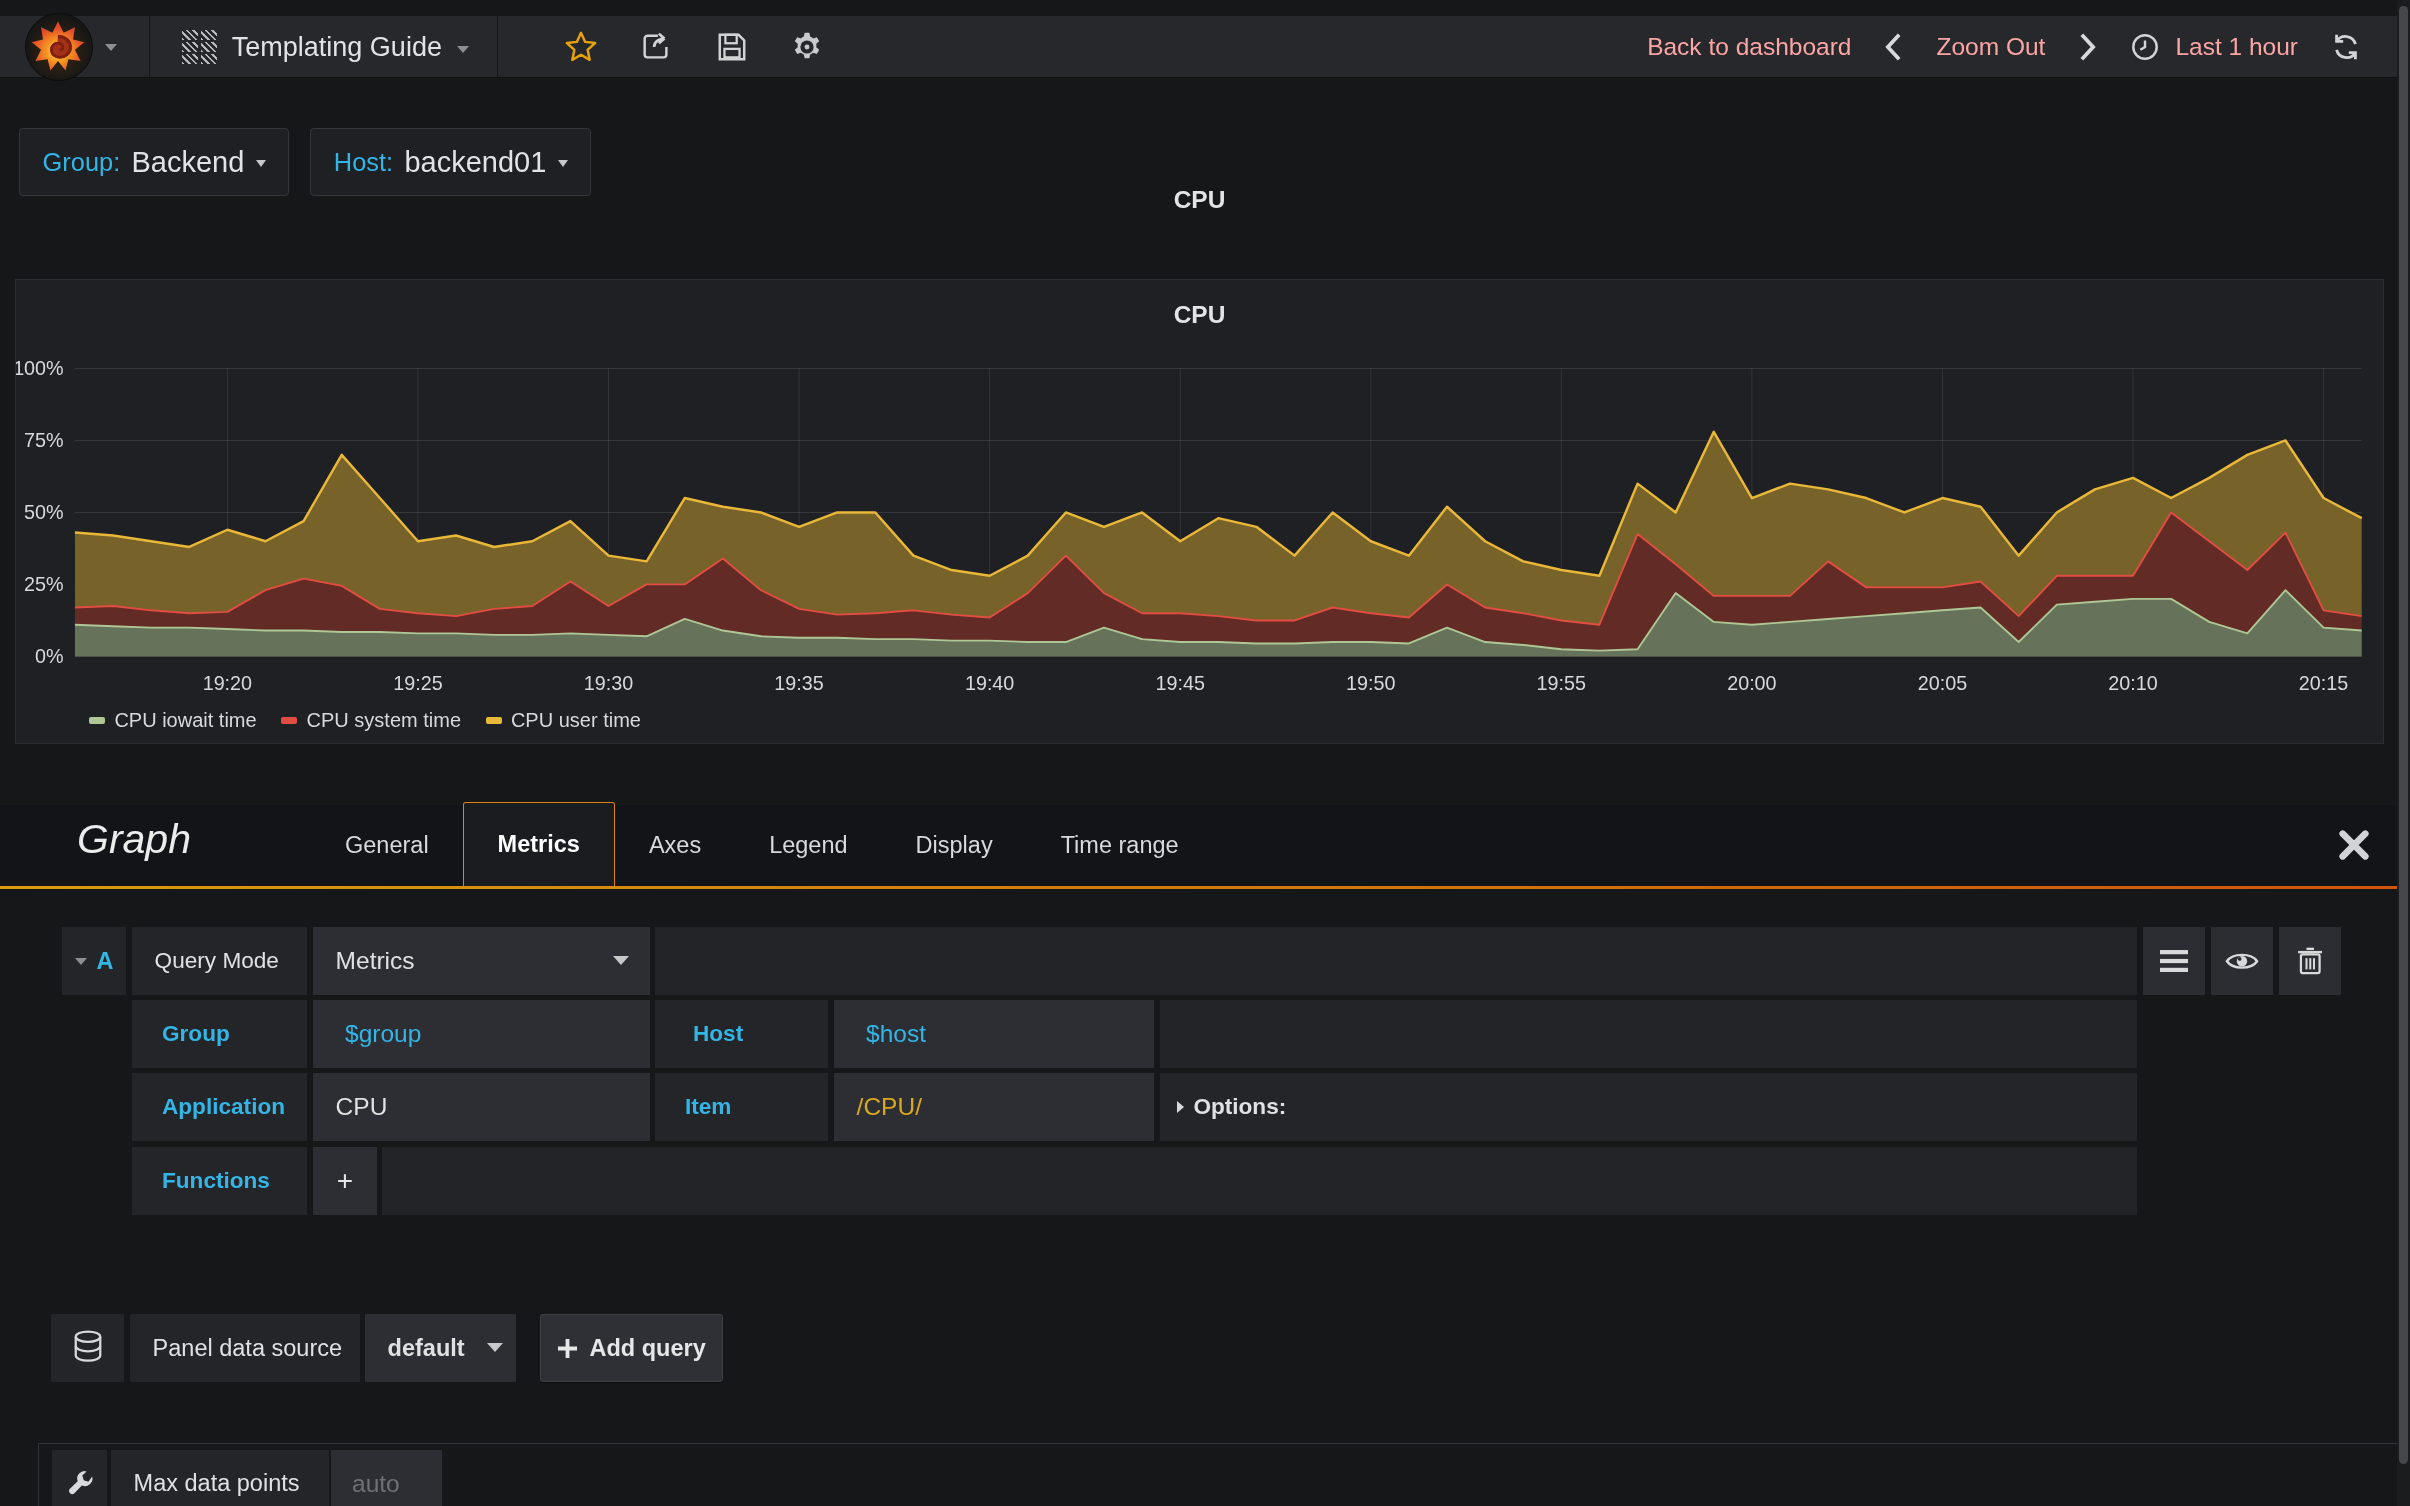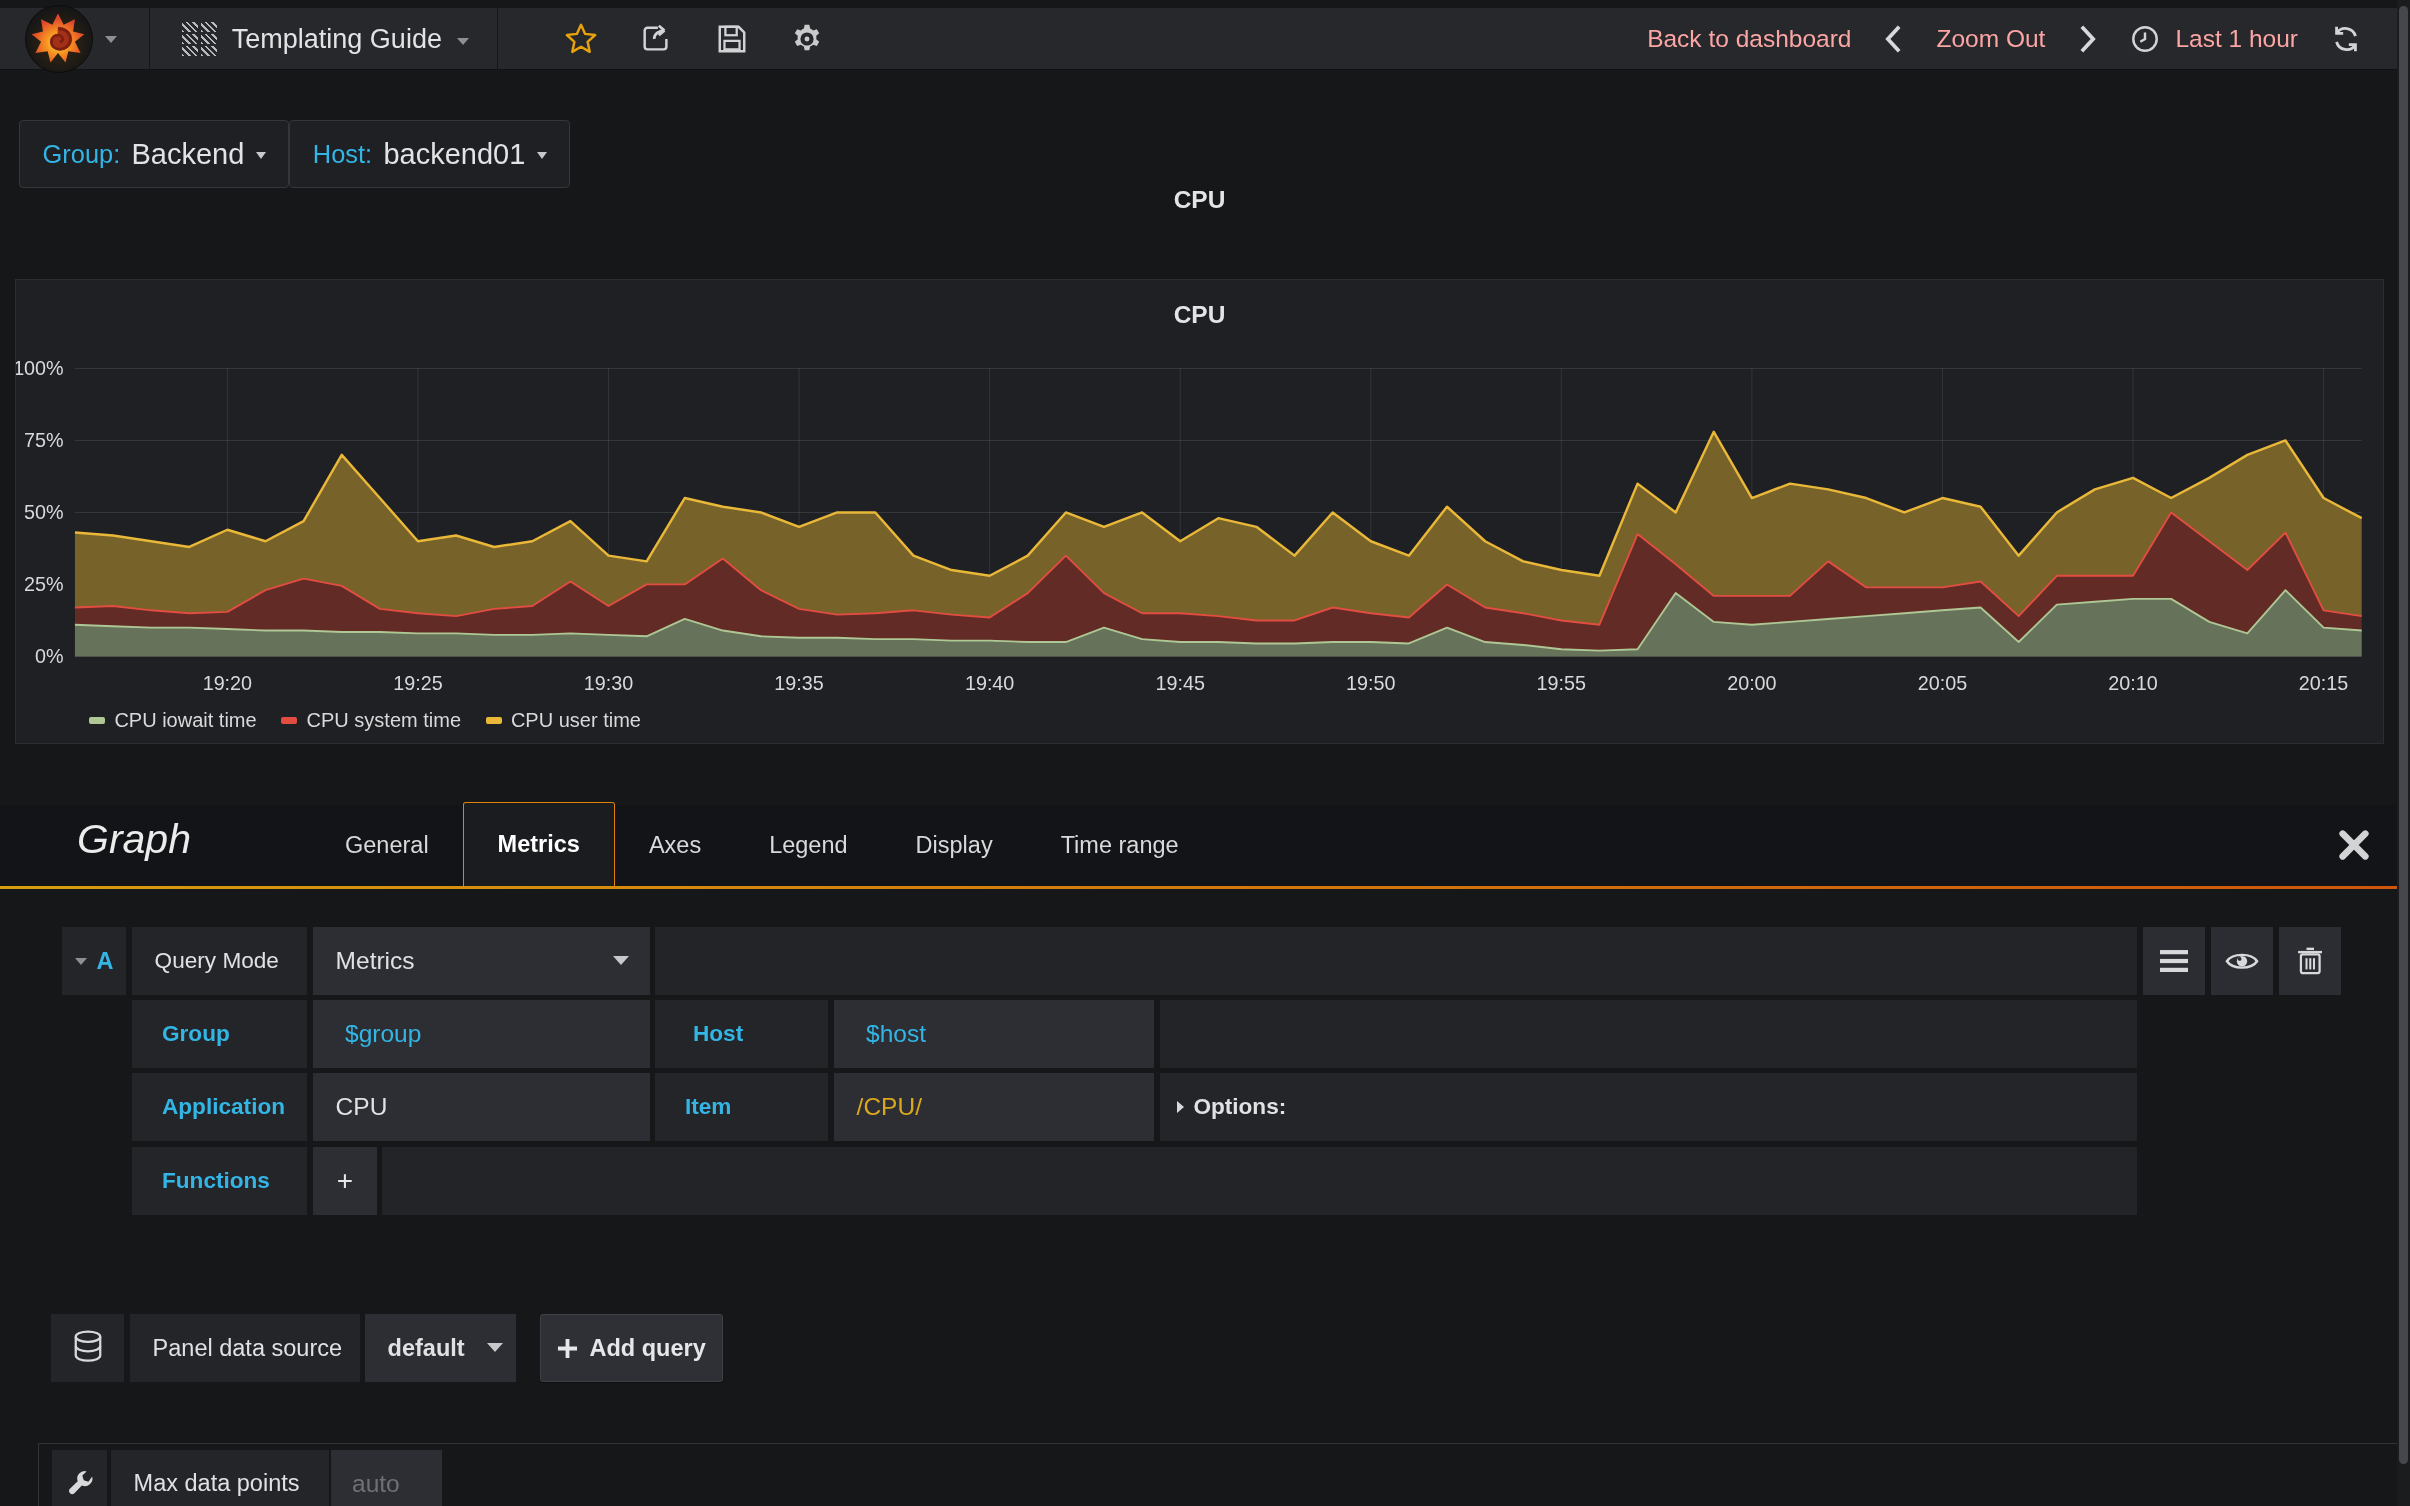--- a/index.html
+++ b/index.html
@@ -1,20 +1,20 @@
 <!DOCTYPE html>
 <html style="font-size:15px"><head>
 <meta charset="utf-8">
 <style>
   * { margin:0; padding:0; box-sizing:border-box; }
   html,body { width:2411px; height:1507px; overflow:hidden; background:#161719;
     font-family:"Liberation Sans", sans-serif; color:#d8d9da; }
 
   
-  .navbar { position:absolute; left:0; top:8px; width:2411px; height:62px; background:#27282b;
+  .navbar { position:absolute; left:0; top:16px; width:2411px; height:62px; background:#27282b;
     border-bottom:0.9px solid #111214; }
   .logo-block { position:absolute; left:0; top:0; width:149px; height:62px; cursor:pointer; }
   .logo-circle { position:absolute; left:24.5px; top:-2.8px; width:68px; height:68px; border-radius:50%;
     background:radial-gradient(circle at 50% 55%, #3a2a12 0%, #161616 70%); border:1.9px solid #0c0c0c; overflow:hidden;}
   .logo-sep { position:absolute; left:149px; top:0; width:0.9px; height:62px; background:#151619; }
   .nav-caret { width:0; height:0; border-left:6.6px solid transparent; border-right:6.6px solid transparent;
     border-top:7.5px solid #8d8f94; display:inline-block; }
   .logo-block .nav-caret { position:absolute; left:105px; top:28px; }
   .dash-title-block { position:absolute; left:150px; top:0; height:62px; padding:0 28px 0 32px;
     display:flex; align-items:center; gap:15px; cursor:pointer; border-right:0.9px solid #151619;}
@@ -22,21 +22,21 @@
   .grid-icon i { background:repeating-linear-gradient(45deg,#b9babd 0 1.9px,transparent 1.9px 4.7px); display:block; }
   .dash-title { font-size:27px; color:#e2e3e5; }
   .nav-icon-btn { position:absolute; top:0; width:60px; height:62px; display:flex; align-items:center;
     justify-content:center; cursor:pointer; }
   .nav-right { position:absolute; right:49px; top:0; height:62px; display:flex; align-items:center; gap:32px; }
   .nav-right .txt-btn { font-size:24.5px; color:#fca5a5; cursor:pointer; }
   .chev { stroke:#d8d9da; stroke-width:4; fill:none; }
   .timepicker { display:flex; align-items:center; gap:15px; cursor:pointer; }
 
   
-  .submenu { position:absolute; left:19px; top:120px; display:flex; }
+  .submenu { position:absolute; left:19px; top:128px; display:flex; gap:21px; }
   .var-chip { height:68px; background:#1e2024; border:0.9px solid #34363b; border-radius:3.8px;
     display:flex; align-items:center; padding:0 22.6px; gap:11.3px; cursor:pointer; }
   .var-label { color:#33b5e5; font-size:25.4px; }
   .var-value { color:#e2e3e5; font-size:29px; }
   .var-chip .nav-caret { border-top-color:#c7c8ca; border-left-width:5.6px; border-right-width:5.6px; margin-top:3.8px;}
 
   
   .panel-header { position:absolute; left:15px; top:186px; width:2369px; height:34px; text-align:center;
     font-size:24.5px; font-weight:bold; color:#e3e4e6; cursor:pointer; }
   .panel { position:absolute; left:15px; top:279px; width:2369px; height:465px; background:#1f2023;

